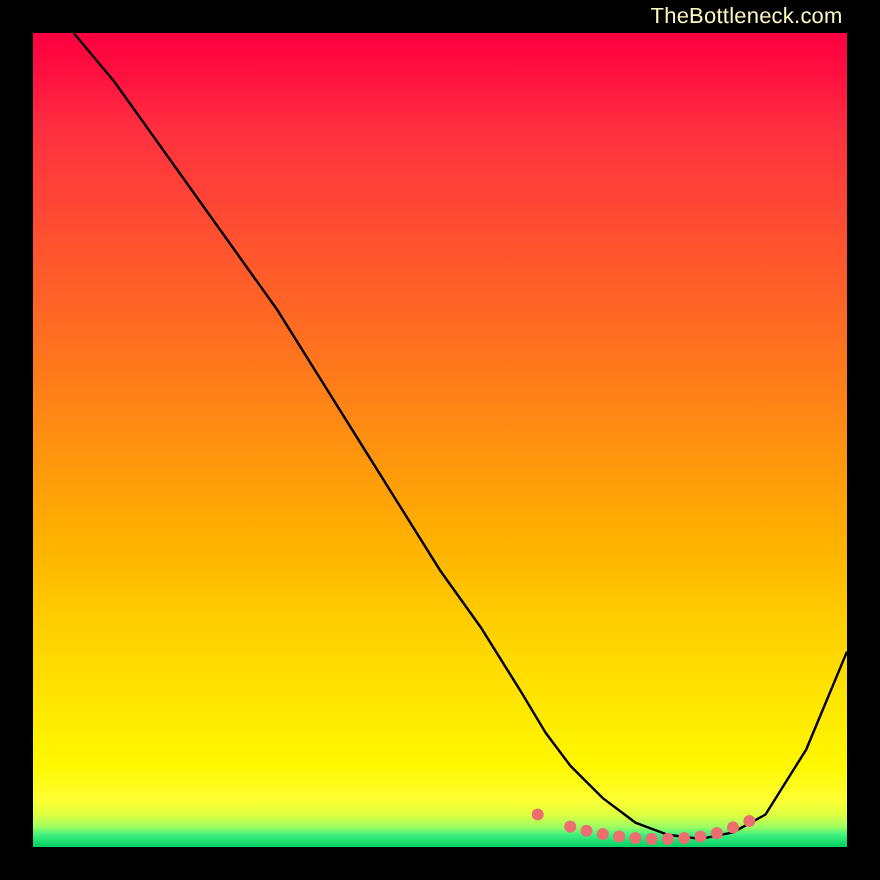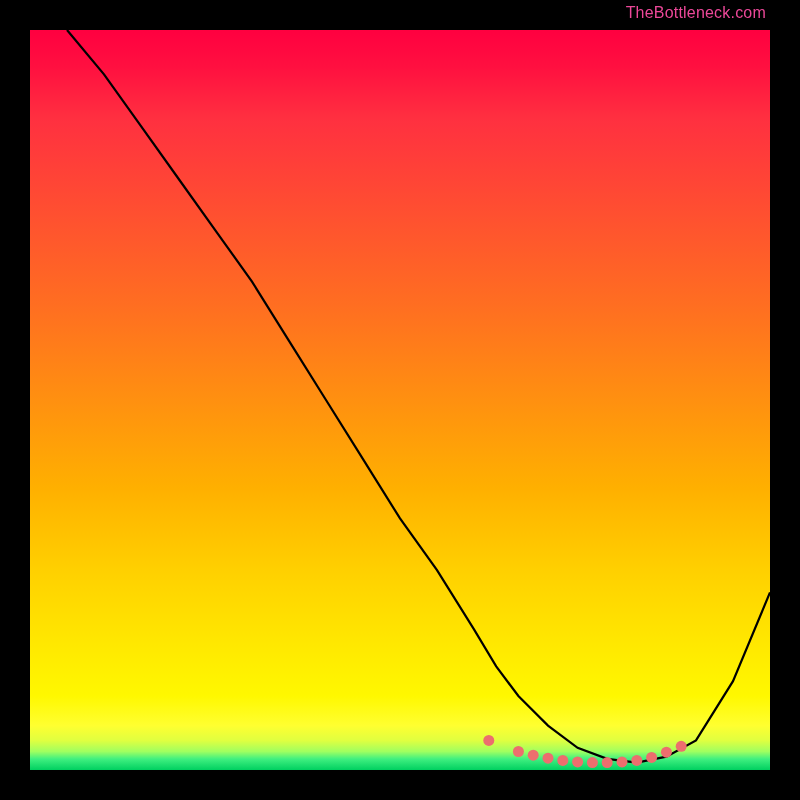--- a/index.html
+++ b/index.html
@@ -37,22 +37,22 @@
       #a0ff60 97.5%,
       #40f080 98.5%,
       #00d060 100%
     );
   }
   .watermark {
     position: absolute;
     top: 4px;
     right: 34px;
     font-family: Arial, Helvetica, sans-serif;
-    font-size: 16px;
-    color: #ec4899;
+    font-size: 20px;
+    color: #fef9c3;
     font-weight: 500;
     letter-spacing: 0.2px;
     text-align: center;
   }
   svg.lines {
     position: absolute;
     left: 30px;
     top: 30px;
     width: 740px;
     height: 740px;

